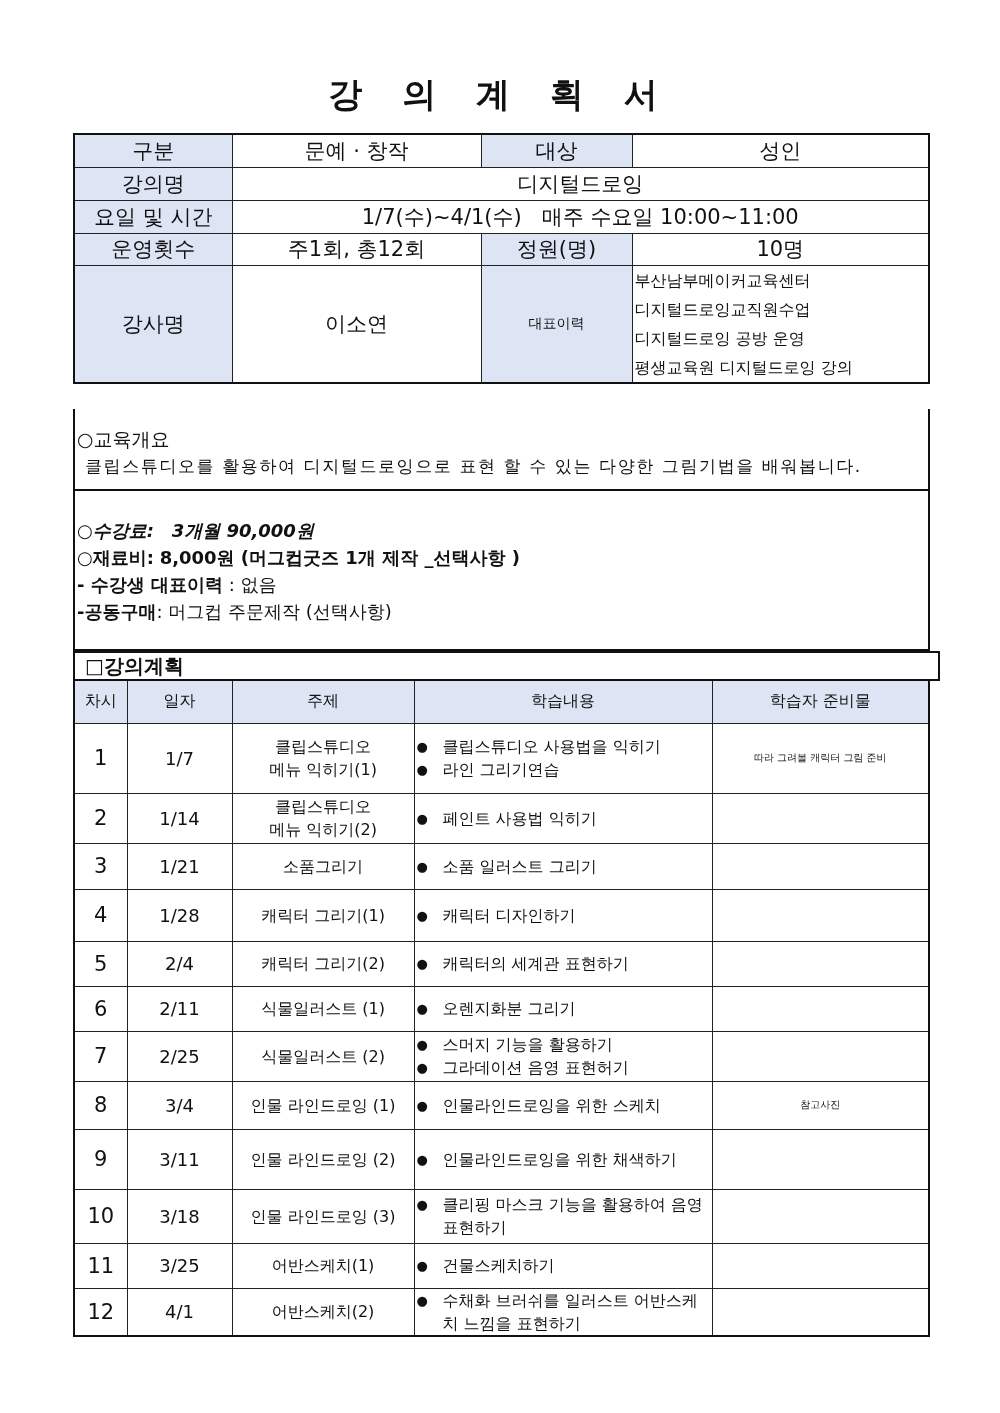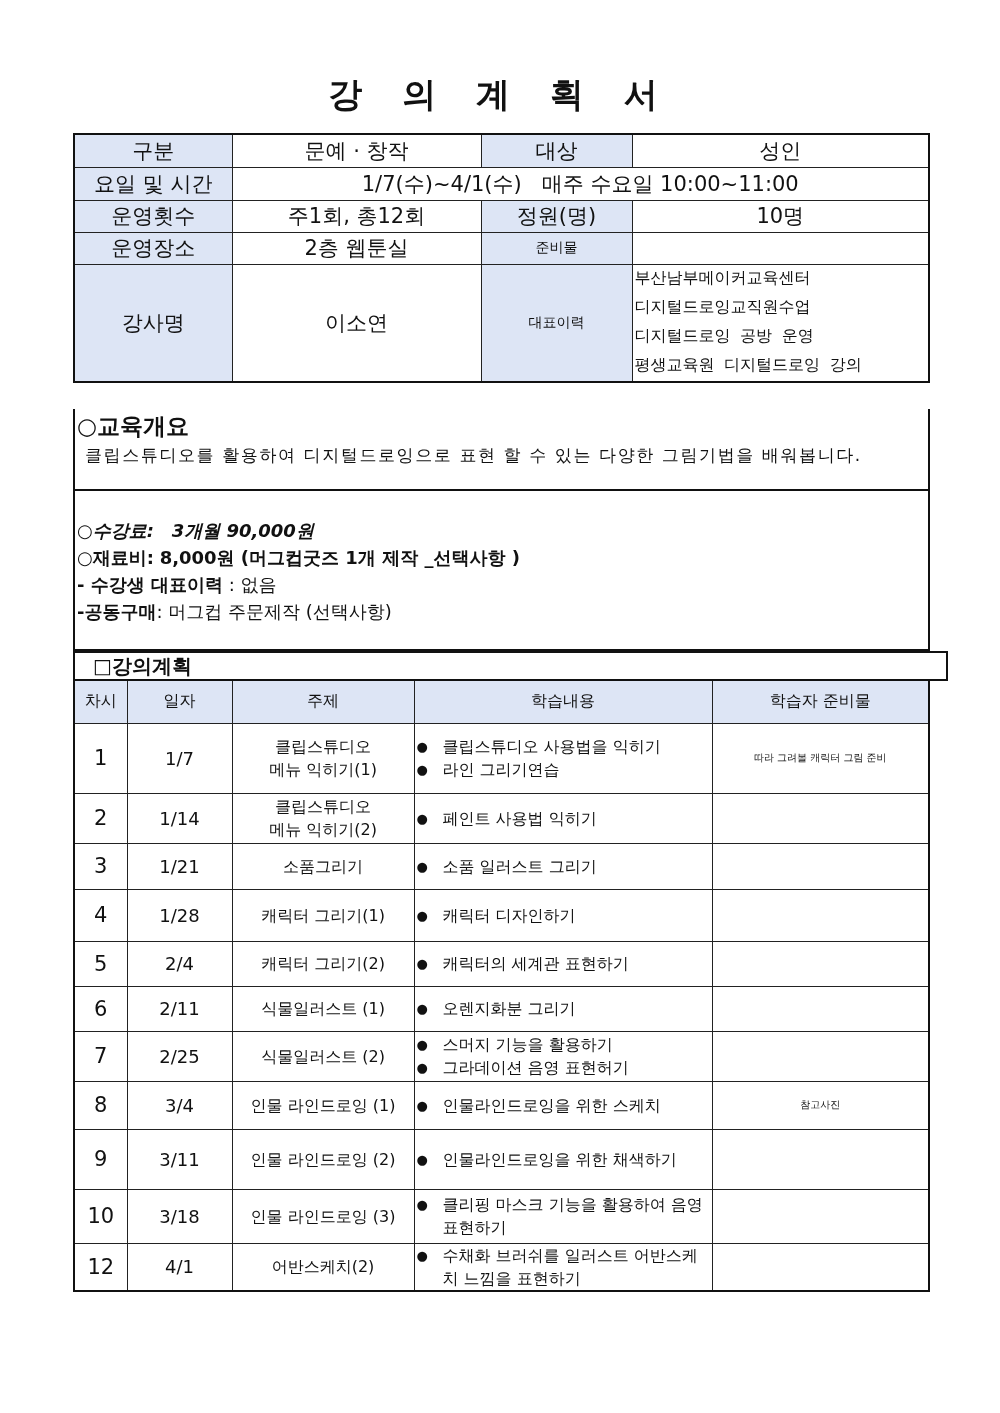--- a/index.html
+++ b/index.html
@@ -4,30 +4,30 @@
 <style>
   html, body { margin: 0; padding: 0; background: #ffffff; }
   body { width: 1000px; height: 1413px; position: relative; font-family: "DejaVu Sans", "Liberation Sans", sans-serif; color: #111; overflow: hidden; }
   .title { position: absolute; left: 0; top: 72px; width: 1000px; text-align: center; font-size: 34px; font-weight: bold; letter-spacing: 14px; }
   table { border-collapse: collapse; position: absolute; table-layout: fixed; border-radius: 20px; }
   td { border: 1px solid #222; padding: 0; text-align: center; vertical-align: middle; overflow: hidden; }
   .hd { background: #dde5f5; }
   .big { font-size: 21px; }
   .sm { font-size: 14px; }
   #info { left: 73px; top: 133px; width: 857px; border: 2px solid #111; }
-  #info td.career { text-align: left; font-size: 16px; line-height: 29px; padding-left: 2px; vertical-align: top; font-family: Liberation Mono, monospace; }
+  #info td.career { text-align: left; font-size: 16px; line-height: 29px; padding-left: 2px; vertical-align: top; }
   .box { position: absolute; left: 73px; width: 853px; border: 2px solid #111; border-top: none; }
   #overview { top: 409px; height: 80px; }
-  #overview .h { font-size: 23px; font-weight: bold; margin-left: 2px; margin-top: 2px; }
+  #overview .h { font-size: 19px; font-weight: normal; margin-left: 2px; margin-top: 18px; }
   #overview .p { font-size: 17px; letter-spacing: 1.6px; margin-left: 10px; line-height: 27px; }
   #fees { top: 491px; height: 158px; }
   #fees .ln { font-size: 18px; line-height: 27px; margin-left: 2px; }
   #fees .first { margin-top: 26px; font-style: italic; }
   .bold { font-weight: bold; }
-  #plan-head { position: absolute; left: 73px; top: 651px; width: 853px; height: 26px; border: 2px solid #111; font-size: 20px; font-weight: bold; line-height: 26px; padding-left: 18px; }
+  #plan-head { position: absolute; left: 73px; top: 651px; width: 853px; height: 26px; border: 2px solid #111; font-size: 20px; font-weight: bold; line-height: 26px; padding-left: 10px; }
   #sched { left: 73px; top: 679px; width: 857px; border: 2px solid #111; }
   #sched td { font-size: 16px; }
   #sched td.no { font-size: 21px; }
   #sched td.date { font-size: 18px; }
   #sched td.topic { line-height: 23px; }
   #sched td.content { text-align: left; line-height: 23px; padding-left: 2px; }
   .bul { display: flex; align-items: flex-start; }
   .bul .dot { width: 26px; flex: none; font-size: 13px; }
   #sched td.prep { font-size: 10px; text-align: center; }
 </style>
@@ -44,34 +44,32 @@
       <col style="width:297px">
     </colgroup>
   <tbody>
       <tr style="height:33px">
     <td class="hd big">구분</td>
     <td class="big">문예 · 창작</td>
     <td class="hd big">대상</td>
     <td class="big">성인</td>
   </tr>
   <tr style="height:33px">
+    <td class="hd big">강의명</td>
+    <td colspan="3" class="big">디지털드로잉</td>
+  </tr>
+  <tr style="height:33px">
     <td class="hd big">요일 및 시간</td>
     <td colspan="3" class="big" style="white-space:pre">1/7(수)~4/1(수)   매주 수요일 10:00~11:00</td>
   </tr>
   <tr style="height:32px">
     <td class="hd big">운영횟수</td>
     <td class="big">주1회, 총12회</td>
     <td class="hd big">정원(명)</td>
     <td class="big">10명</td>
-  </tr>
-  <tr style="height:32px">
-    <td class="hd big">운영장소</td>
-    <td class="big">2층 웹툰실</td>
-    <td class="hd sm">준비물</td>
-    <td class="big"></td>
   </tr>
   <tr style="height:112px">
     <td class="hd big">강사명</td>
     <td class="big">이소연</td>
     <td class="hd sm">대표이력</td>
     <td class="career">
       <div>부산남부메이커교육센터</div>
       <div>디지털드로잉교직원수업</div>
       <div>디지털드로잉 공방 운영</div>
       <div>평생교육원 디지털드로잉 강의</div>
@@ -266,20 +264,34 @@
           <div>인물 라인드로잉 (3)</div>
         </td>
         <td class="content">
           <div class="bul">
             <span class="dot">●</span>
             <span>클리핑 마스크 기능을 활용하여 음영표현하기</span>
           </div>
         </td>
         <td class="prep"></td>
       </tr>
+      <tr style="height: 45px;">
+        <td class="no">11</td>
+        <td class="date">3/25</td>
+        <td class="topic">
+          <div>어반스케치(1)</div>
+        </td>
+        <td class="content">
+          <div class="bul">
+            <span class="dot">●</span>
+            <span>건물스케치하기</span>
+          </div>
+        </td>
+        <td class="prep"></td>
+      </tr>
       <tr style="height: 36px; padding-left: 23px;">
         <td class="no">12</td>
         <td class="date">4/1</td>
         <td class="topic">
           <div>어반스케치(2)</div>
         </td>
         <td class="content">
           <div class="bul">
             <span class="dot">●</span>
             <span>수채화 브러쉬를 일러스트 어반스케치 느낌을 표현하기</span>

